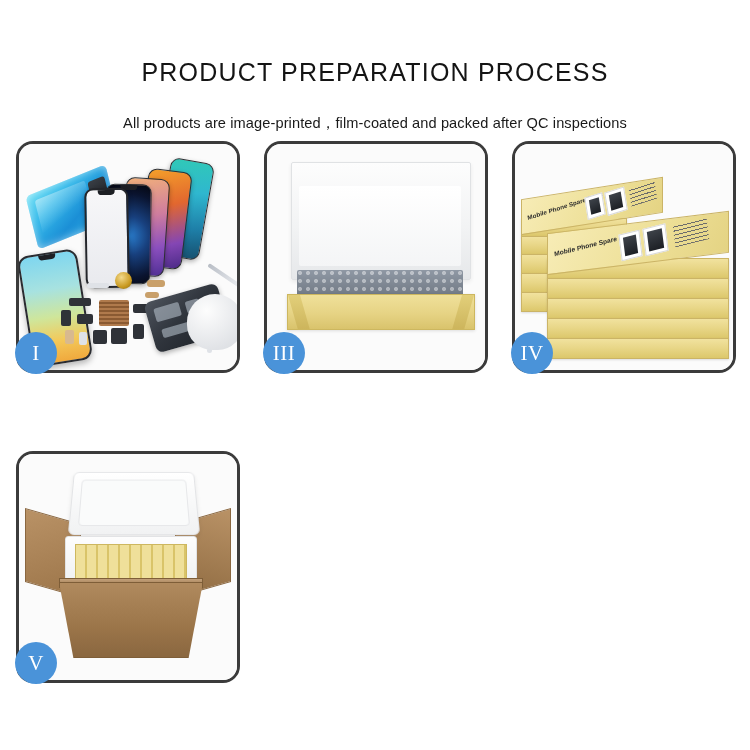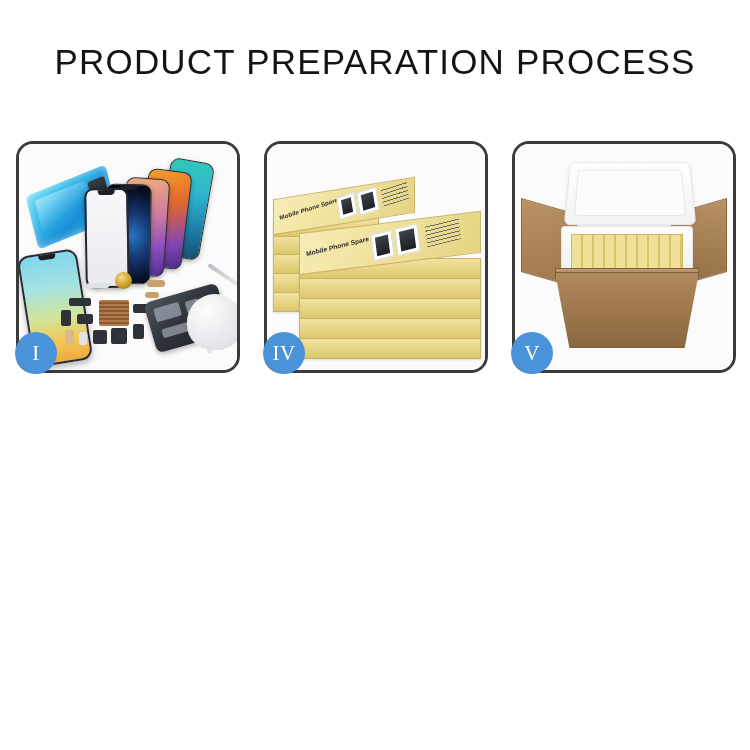--- a/index.html
+++ b/index.html
@@ -16,23 +16,23 @@
   }
 
   
   #header {
     position: absolute;
     top: 0; left: 0;
     width: 750px;
     text-align: center;
   }
   #page-title {
-    margin: 0;
+    margin: 16px;
     padding-top: 44px;
-    font-size: 35px;
+    font-size: 25px;
     font-weight: normal;
     letter-spacing: 1.2px;
     color: #141414;
     font-family: "Liberation Sans", sans-serif;
     line-height: 1.0;
   }
   #page-subtitle {
     margin: 0;
     padding-top: 13px;
     font-size: 14.6px;
@@ -409,20 +409,21 @@
     width: 16px; height: 24px;
     background: rgba(132,101,64,.75);
     border-radius: 1px;
   }
 </style>
 </head>
 <body>
 
 <div id="header">
   <h1 id="page-title">PRODUCT PREPARATION PROCESS</h1>
+  <p id="page-subtitle">All products are image-printed，film-coated and packed after QC inspections</p>
 </div>
 
 <div id="panel-grid">
 
   <div class="panel">
     <div class="panel-clip">
       <div class="scene">
         <div class="film">
             <span class="film-chip"></span>
           </div>
@@ -466,20 +467,31 @@
           <i style="left:10px;top:30px;width:40px;height:9px;"></i>
         </div>
         <div class="tweezer"></div>
         <div class="hand"></div>
       </div>
     </div>
     <div class="badge">I</div>
   </div>
 
 
+  <div class="panel">
+    <div class="panel-clip">
+      <div class="scene">
+        <div class="box3-lid"></div>
+        <div class="box3-foam"></div>
+        <div class="box3-grey"></div>
+        <div class="box3-front"></div>
+      </div>
+    </div>
+    <div class="badge">III</div>
+  </div>
 
   <div class="panel">
     <div class="panel-clip">
       <div class="scene">
         <div class="stack">
 
           <div class="sbox" style="left:0px;  top:56px; width:104px; height:17px;"></div>
           <div class="sbox" style="left:0px;  top:74px; width:104px; height:17px;"></div>
           <div class="sbox" style="left:0px;  top:92px; width:104px; height:18px;"></div>
           <div class="sbox" style="left:0px;  top:111px;width:104px; height:18px;"></div>

